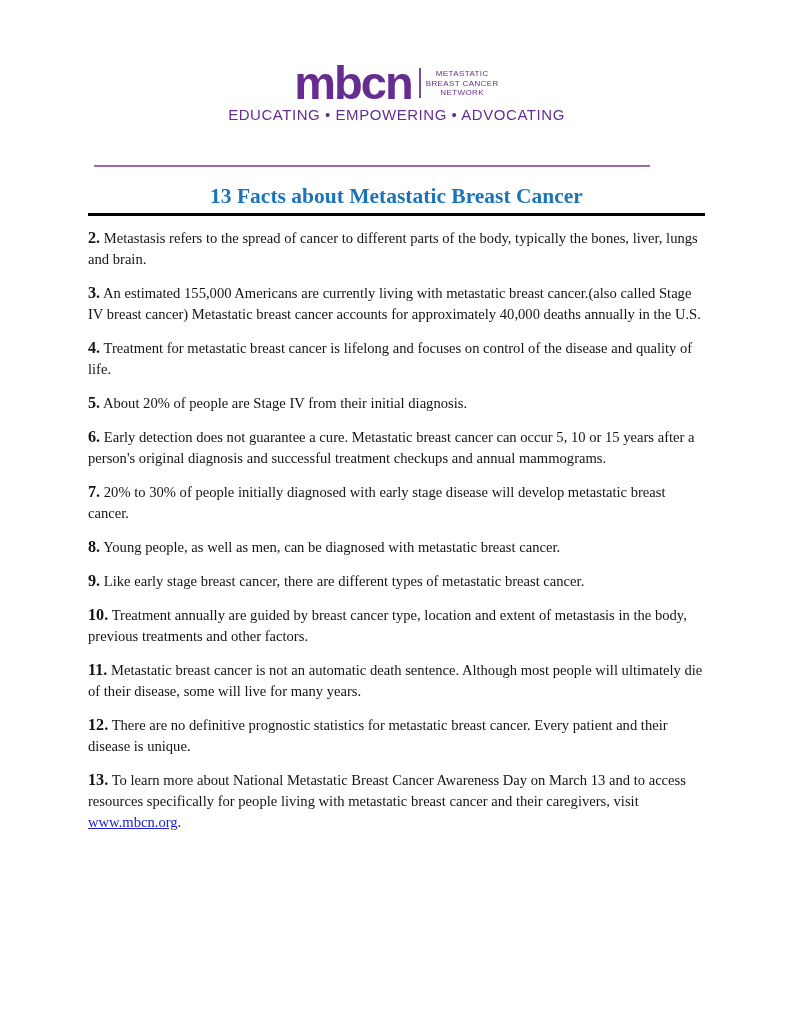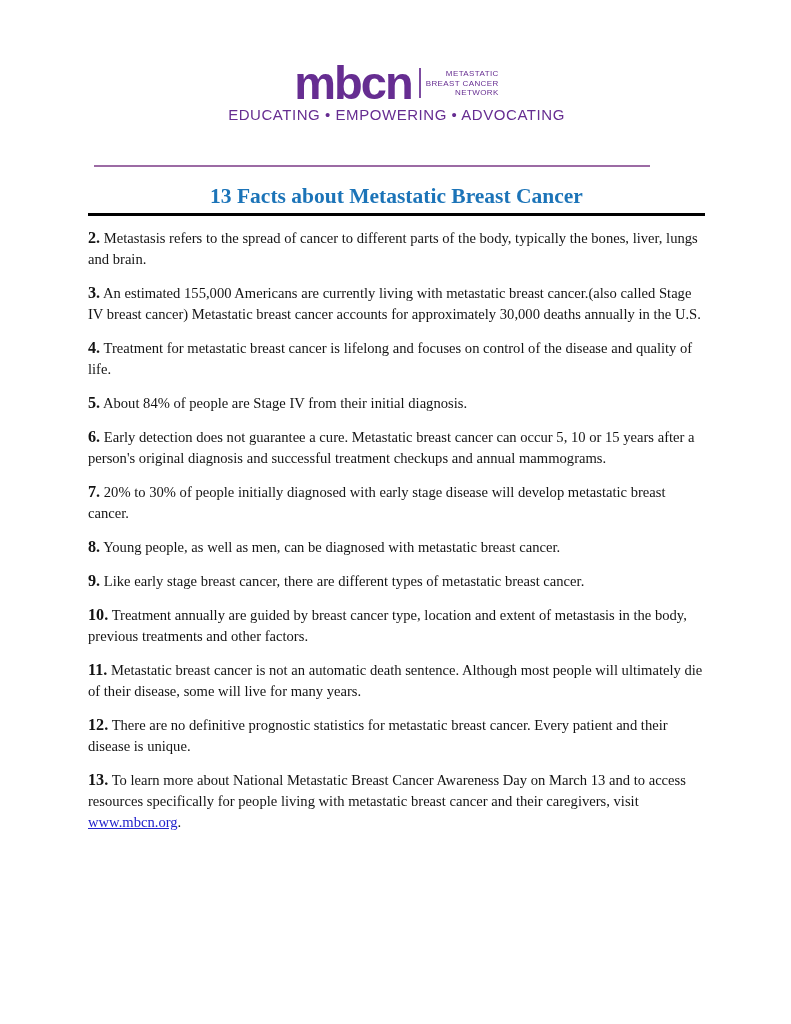--- a/index.html
+++ b/index.html
@@ -43,21 +43,21 @@
   .logo-divider {
     width: 2px;
     height: 30px;
     background: var(--brand_purple);
     margin: 0 5px 0 7px;
     opacity: 0.85;
   }
   .network-text {
     display: flex;
     flex-direction: column;
-    text-align: right;
+    text-align: center;
     font-size: 8px;
     line-height: 9.5px;
     letter-spacing: 0.4px;
     font-weight: 500;
     color: var(--brand_purple);
   }
   .tagline {
     margin-top: 3px;
     font-size: 15px;
     font-weight: normal;
@@ -125,23 +125,23 @@
   </header>
 
   <div class="purple-rule"></div>
 
   <h1 class="title">13 Facts about Metastatic Breast Cancer</h1>
 
   <div class="black-rule"></div>
 
   <main class="facts">
     <p class="fact"><strong class="num">2.</strong> <span>Metastasis refers to the spread of cancer to different parts of the body, typically the bones, liver, lungs and brain.</span></p>
-    <p class="fact"><strong class="num">3.</strong> <span>An estimated 155,000 Americans are currently living with metastatic breast cancer.(also called Stage IV breast cancer) Metastatic breast cancer accounts for approximately 30,000 deaths annually in the U.S.</span></p>
+    <p class="fact"><strong class="num">3.</strong> <span>An estimated 155,000 Americans are currently living with metastatic breast cancer.(also called Stage IV breast cancer) Metastatic breast cancer accounts for approximately 40,000 deaths annually in the U.S.</span></p>
     <p class="fact"><strong class="num">4.</strong> <span>Treatment for metastatic breast cancer is lifelong and focuses on control of the disease and quality of life.</span></p>
-    <p class="fact"><strong class="num">5.</strong> <span>About 84% of people are Stage IV from their initial diagnosis.</span></p>
+    <p class="fact"><strong class="num">5.</strong> <span>About 20% of people are Stage IV from their initial diagnosis.</span></p>
     <p class="fact"><strong class="num">6.</strong> <span>Early detection does not guarantee a cure. Metastatic breast cancer can occur 5, 10 or 15 years after a person's original diagnosis and successful treatment checkups and annual mammograms.</span></p>
     <p class="fact"><strong class="num">7.</strong> <span>20% to 30% of people initially diagnosed with early stage disease will develop metastatic breast cancer.</span></p>
     <p class="fact"><strong class="num">8.</strong> <span>Young people, as well as men, can be diagnosed with metastatic breast cancer.</span></p>
     <p class="fact"><strong class="num">9.</strong> <span>Like early stage breast cancer, there are different types of metastatic breast cancer.</span></p>
     <p class="fact"><strong class="num">10.</strong> <span>Treatment annually are guided by breast cancer type, location and extent of metastasis in the body, previous treatments and other factors.</span></p>
     <p class="fact"><strong class="num">11.</strong> <span>Metastatic breast cancer is not an automatic death sentence. Although most people will ultimately die of their disease, some will live for many years.</span></p>
     <p class="fact"><strong class="num">12.</strong> <span>There are no definitive prognostic statistics for metastatic breast cancer. Every patient and their disease is unique.</span></p>
     <p class="fact"><strong class="num">13.</strong> <span>To learn more about National Metastatic Breast Cancer Awareness Day on March 13 and to access resources specifically for people living with metastatic breast cancer and their caregivers, visit </span><a class="link">www.mbcn.org</a><span>.</span></p>
   </main>
 

